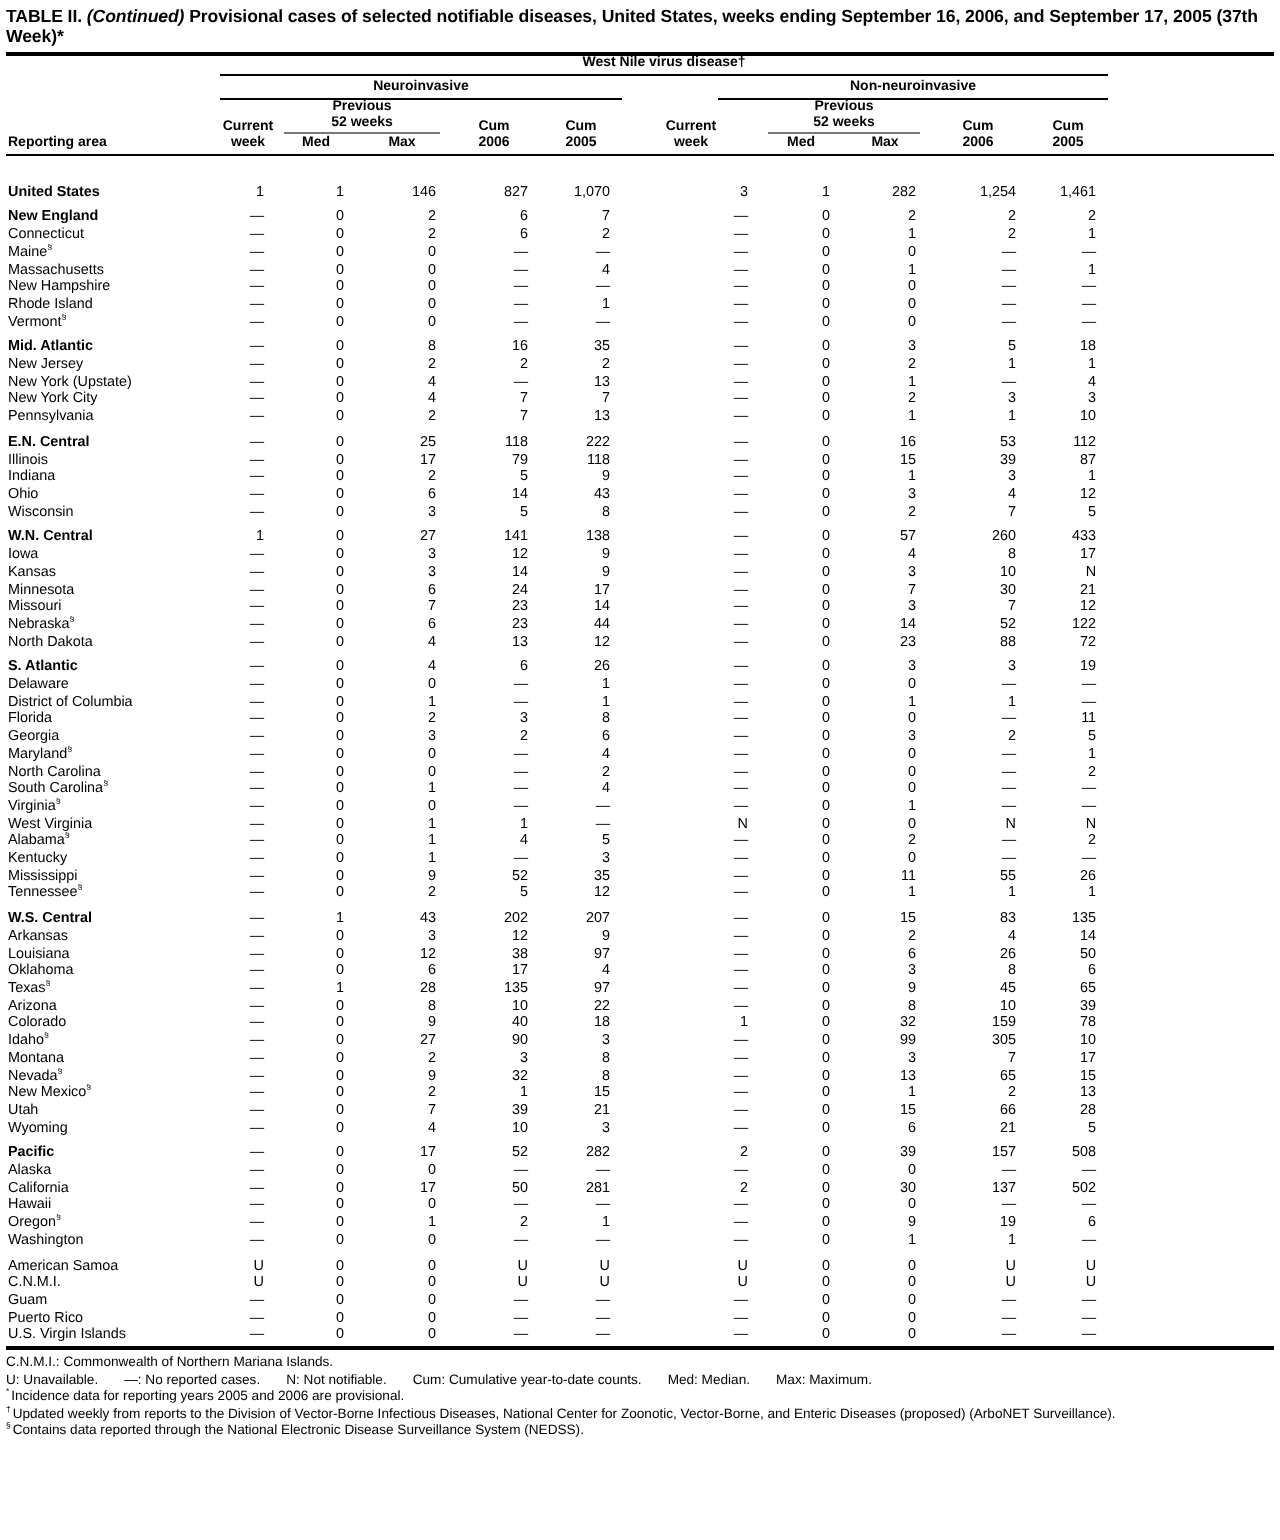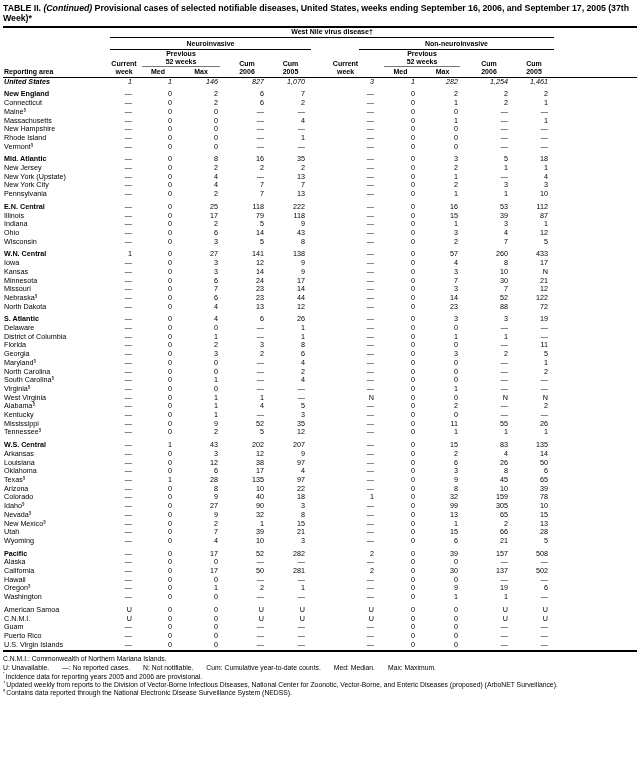--- a/index.html
+++ b/index.html
@@ -20,21 +20,21 @@
   .colhead{text-align:center;padding-bottom:1px;}
   .lblhead{text-align:left;padding-left:1px;padding-bottom:1px;}
   .prevcell{vertical-align:bottom;}
   .prev-top{text-align:center;border-bottom:1px solid #777;margin:0 4px 1px 4px;}
   .medmax{display:flex;padding-bottom:1px;}
   .medmax span{display:block;text-align:center;}
   .mm-a{width:40px}.mm-b{width:46px}.mm-c{width:41px}.mm-d{width:43px}
   tr.hdr-bottom td{border-bottom:1.5px solid #000;}
   td.num{text-align:right;padding-right:6px;}
   td.lbl{text-align:left;padding-left:1px;}
-  tbody tr:first-child td{padding-top:0;font-style:italic;}
+  tbody tr:first-child td{padding-top:14px;}
   tr.bold td.lbl{font-weight:bold;}
   tr.gap td{padding-top:4px;}
   sup{font-size:0.62em;line-height:0;}
   .footer{font-size:6.8px;line-height:8.4px;margin-top:3px;}
   .legend{display:flex;gap:13px;margin-top:1px;}
   .fn sup{margin-right:1px;}
 </style>
 </head>
 <body>
 
@@ -753,20 +753,34 @@
           <td class="num">90</td>
           <td class="num">3</td>
           <td class="num">—</td>
           <td class="num">0</td>
           <td class="num">99</td>
           <td class="num">305</td>
           <td class="num">10</td>
           <td class="blank"></td>
         </tr>
         <tr>
+          <td class="lbl">Montana</td>
+          <td class="num">—</td>
+          <td class="num">0</td>
+          <td class="num">2</td>
+          <td class="num">3</td>
+          <td class="num">8</td>
+          <td class="num">—</td>
+          <td class="num">0</td>
+          <td class="num">3</td>
+          <td class="num">7</td>
+          <td class="num">17</td>
+          <td class="blank"></td>
+        </tr>
+        <tr>
           <td class="lbl">Nevada<sup>§</sup></td>
           <td class="num">—</td>
           <td class="num">0</td>
           <td class="num">9</td>
           <td class="num">32</td>
           <td class="num">8</td>
           <td class="num">—</td>
           <td class="num">0</td>
           <td class="num">13</td>
           <td class="num">65</td>

